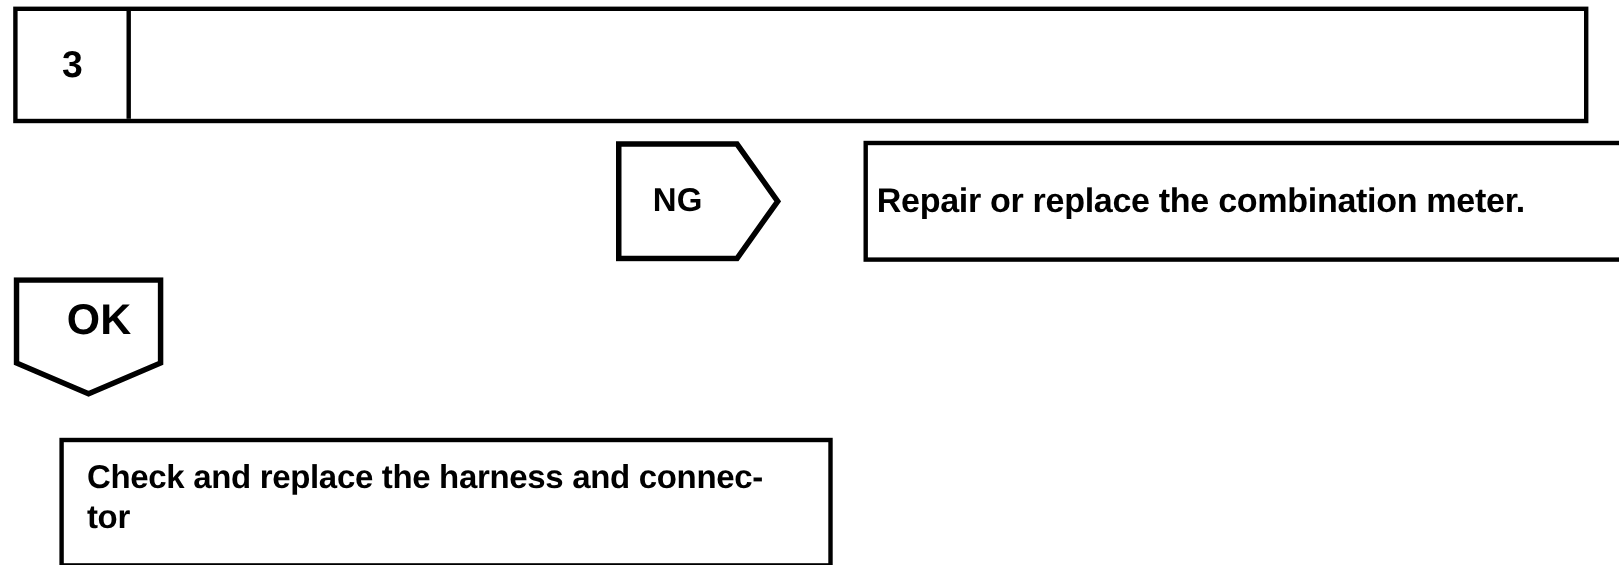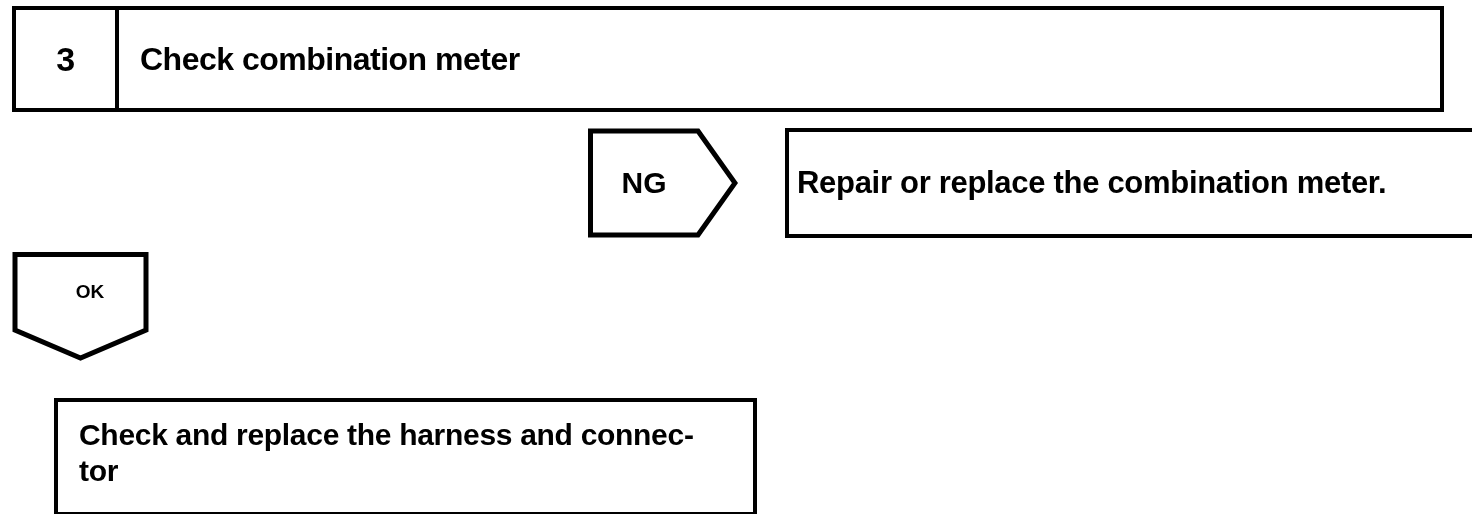--- a/index.html
+++ b/index.html
@@ -38,21 +38,21 @@
     display: flex;
     align-items: center;
     padding-left: 21px;
     font-size: 32px;
     letter-spacing: -0.5px;
   }
 
   
   .ng-connector {
     position: absolute;
-    left: 588px; top: 128px;
+    left: 560px; top: 128px;
     width: 150px; height: 142px;
   }
   .ng-connector svg { position: absolute; left: 0; top: 0; }
   .ng-label {
     position: absolute;
     left: 0; top: 0;
     width: 112px; height: 110px;
     display: flex;
     align-items: center;
     justify-content: center;
@@ -80,21 +80,21 @@
     width: 137px; height: 109px;
   }
   .ok-connector svg { position: absolute; left: 0; top: 0; }
   .ok-label {
     position: absolute;
     left: 0; top: 0;
     width: 156px; height: 80px;
     display: flex;
     align-items: center;
     justify-content: center;
-    font-size: 19px;
+    font-size: 39px;
   }
 
   
   .ok-action-box {
     position: absolute;
     left: 12px; top: 398px;
     width: 703px; height: 118px;
     border: 4px solid #000000;
     padding: 15px 18px 16px 21px;
     font-size: 30px;
@@ -105,21 +105,20 @@
     margin-left: 42px;
   }
 </style>
 </head>
 <body>
 
 <div class="page">
 
   <div class="step-box">
     <div class="step-number-cell">3</div>
-    <div class="step-title-cell">Check combination meter</div>
   </div>
 
   <div class="ng-connector">
     <svg width="150" height="110" viewBox="0 0 150 110">
       <polygon points="2.5,3 110,3 147,55 110,107 2.5,107" fill="#ffffff" stroke="#000000" stroke-width="5" stroke-linejoin="miter"></polygon>
     </svg>
     <div class="ng-label">NG</div>
   </div>
 
   <div class="ng-action-box">

